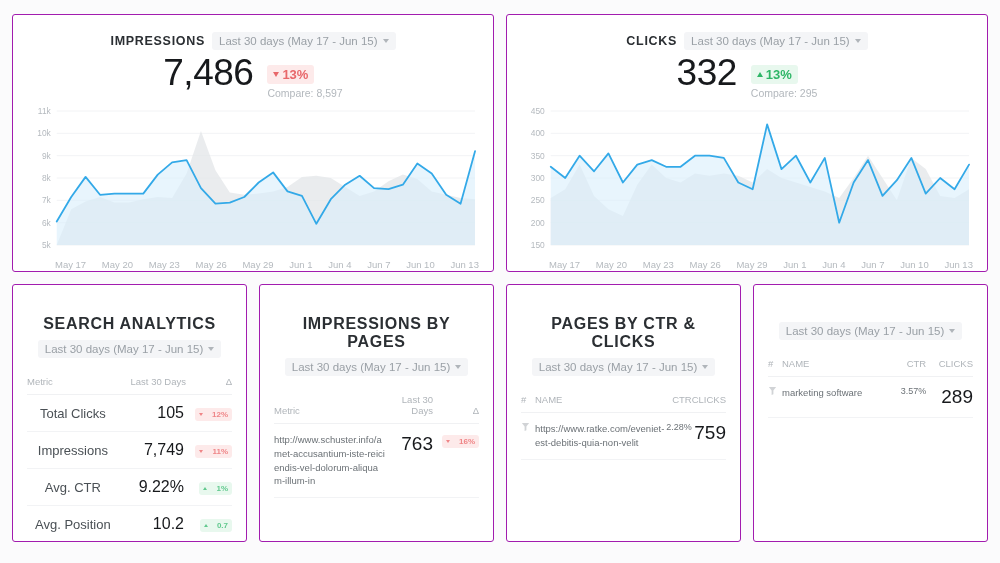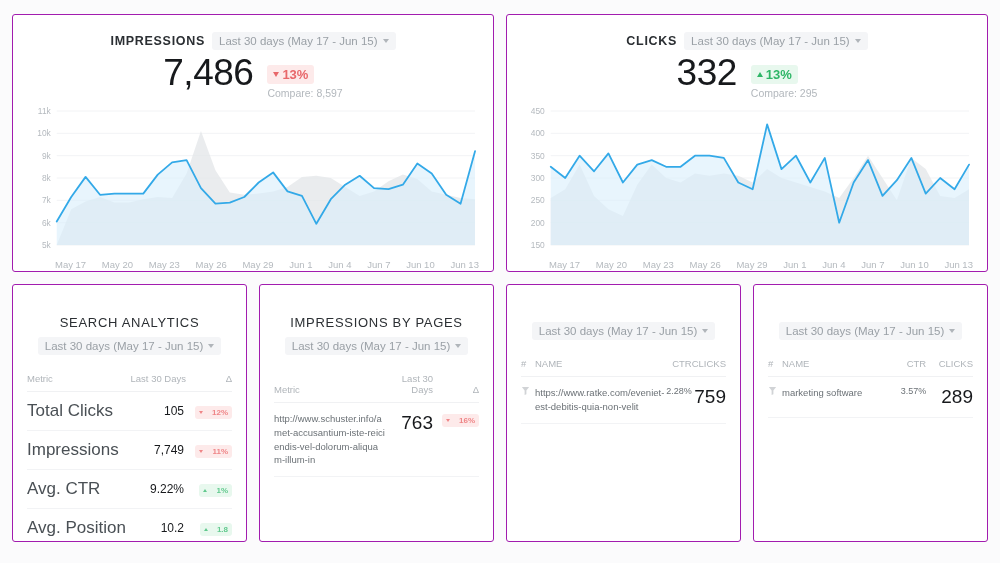--- a/index.html
+++ b/index.html
@@ -64,37 +64,37 @@
   .chart-wrap svg { display: block; width: 100%; height: 100%; }
   .xaxis {
     display: flex; justify-content: space-between;
     margin: 4px 14px 0 42px; font-size: 9.5px; color: #b5babf;
   }
 
   
   .card-sm { flex: 1 1 0; padding: 0 14px; }
   .sm-head { text-align: center; padding-top: 30px; }
   .sm-title {
-    font-size: 13px; font-weight: normal; letter-spacing: .7px; color: #2b2f33;
+    font-size: 16px; font-weight: bold; letter-spacing: .7px; color: #2b2f33;
   }
   .sm-range { margin-top: 7px; display: inline-flex; }
 
   table { width: 100%; border-collapse: collapse; margin-top: 18px; }
   thead th {
     font-size: 9.5px; font-weight: normal; color: #b0b5ba;
     text-align: left; padding: 0 0 7px 0; border-bottom: 1px solid #f0f1f3;
     vertical-align: bottom;
   }
   th.r, td.r { text-align: right; }
   tbody td {
     padding: 9px 0; border-bottom: 1px solid #f2f3f5;
     font-size: 11px; color: #5b6166; vertical-align: middle;
   }
-  td.metric-name { font-size: 17px; color: #4a5055; }
-  td.num { font-size: 12px; color: #17191c; text-align: right; padding-right: 2px; }
+  td.metric-name { font-size: 13px; color: #4a5055; text-align: center; }
+  td.num { font-size: 16px; color: #17191c; text-align: right; padding-right: 2px; }
   td.delta-cell { text-align: right; width: 46px; }
   .delta-sm {
     display: inline-flex; align-items: center; gap: 9px;
     font-size: 8px; font-weight: bold; border-radius: 3px; padding: 2px 4px;
   }
   .delta-sm.down { background: #fdeaea; color: #ef8587; }
   .delta-sm.up   { background: #e8f8ee; color: #61c98e; }
   .tri-s { width: 0; height: 0; border-left: 2.5px solid transparent; border-right: 2.5px solid transparent; }
   .tri-s.d { border-top: 3.5px solid #ef8587; }
   .tri-s.u { border-bottom: 3.5px solid #61c98e; }
@@ -275,21 +275,21 @@
               <td class="delta-cell"><span class="delta-sm up">
                   <span class="tri-s u"></span>
                   <span>1%</span>
                 </span></td>
             </tr>
             <tr>
               <td class="metric-name">Avg. Position</td>
               <td class="num">10.2</td>
               <td class="delta-cell"><span class="delta-sm up">
                   <span class="tri-s u"></span>
-                  <span>1.8</span>
+                  <span>0.7</span>
                 </span></td>
             </tr>
           </tbody>
       </table>
     </div>
 
     <div class="card card-sm">
       <div class="sm-head">
         <div class="sm-title">IMPRESSIONS BY PAGES</div>
         <div class="sm-range">
@@ -315,20 +315,21 @@
                   <span class="tri-s d"></span>
                   <span>16%</span>
                 </span></td>
             </tr>
           </tbody>
       </table>
     </div>
 
     <div class="card card-sm">
       <div class="sm-head">
+        <div class="sm-title">PAGES BY CTR &amp; CLICKS</div>
         <div class="sm-range">
           <span class="range-pill">
             <span>Last 30 days (May 17 - Jun 15)</span>
             <span class="caret"></span>
           </span>
         </div>
       </div>
       <table>
         <thead>
           <tr>

